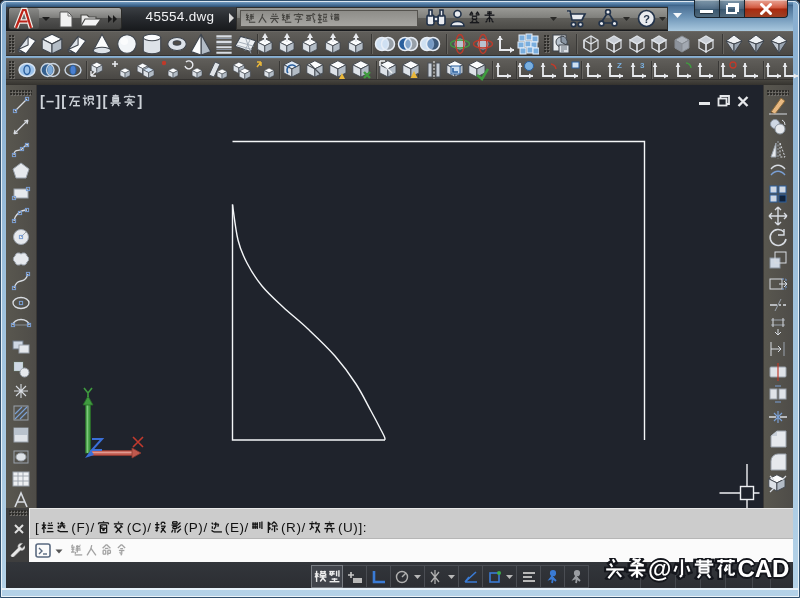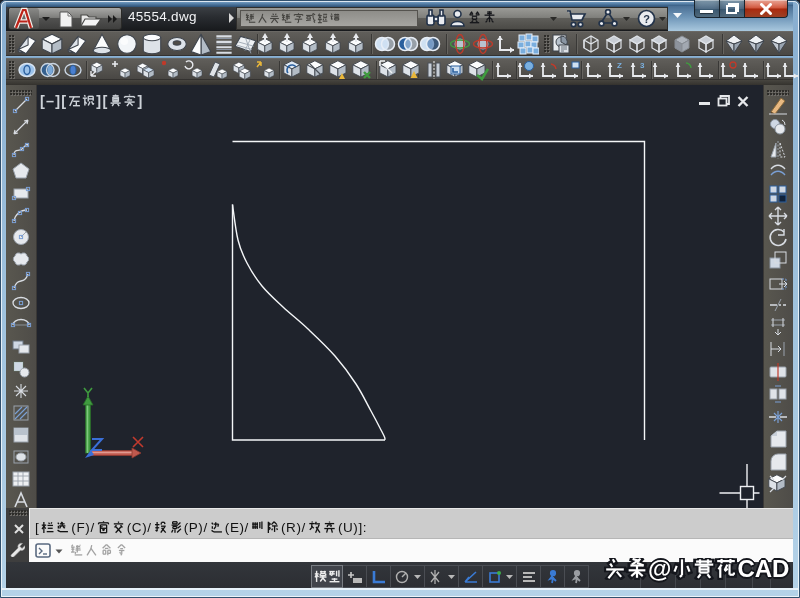--- a/index.html
+++ b/index.html
@@ -36,21 +36,21 @@
 <svg class="abs" style="left:80px;top:12px" width="22" height="16" viewBox="0 0 22 16">
 <path d="M1 14 V3 H7 L9 5 H16 V7" fill="#e8e8e8" stroke="#4a4a48" stroke-width="1.2"></path>
 <path d="M1 14 L5 7 H21 L16 14 Z" fill="#f4f4f4" stroke="#4a4a48" stroke-width="1.2"></path>
   </svg>
 <svg class="abs" style="left:107px;top:15px" width="12" height="8" viewBox="0 0 12 8">
     <g fill="#1a1a1a">
       <path d="M1 0 L5 4 L1 8 Z"></path>
       <path d="M6 0 L10 4 L6 8 Z"></path>
     </g>
   </svg>
-<div style="position:absolute;left:128px;top:9px;width:104px;height:18px;color:#f2f3f5;font-size:13.5px;text-align:left;letter-spacing:.3px">45554.dwg</div>
+<div style="position:absolute;left:128px;top:9px;width:104px;height:18px;color:#f2f3f5;font-size:13.5px;text-align:center;letter-spacing:.3px">45554.dwg</div>
 <svg class="abs" style="left:227px;top:12px" width="9" height="12" viewBox="0 0 9 12">
     <path d="M2 1 L7 6 L2 11 Z" fill="#d8d8d8"></path>
   </svg>
 <div style="position:absolute;left:236px;top:7px;width:432px;height:23px;background:linear-gradient(180deg,#9a9a96 0%,#80807c 45%,#5e5d59 50%,#4b4a46 100%);border:1px solid #2e2d2b"></div>
 <div style="position:absolute;left:240px;top:10px;width:178px;height:17px;background:linear-gradient(180deg,#8e8d89,#a6a5a1);border:1px solid #55534f;"></div>
 <div style="position:absolute;left:245px;top:12px;height:13px;display:flex;align-items:center;gap:1px">
     <svg class="cj " width="11" height="11" viewBox="0 0 100 100" style="vertical-align:-2px">
       <g stroke="#454440" stroke-width="10" stroke-linecap="butt" fill="none">
         <line x1="22" y1="6" x2="12" y2="18"></line>
         <line x1="8" y1="24" x2="36" y2="24"></line>

